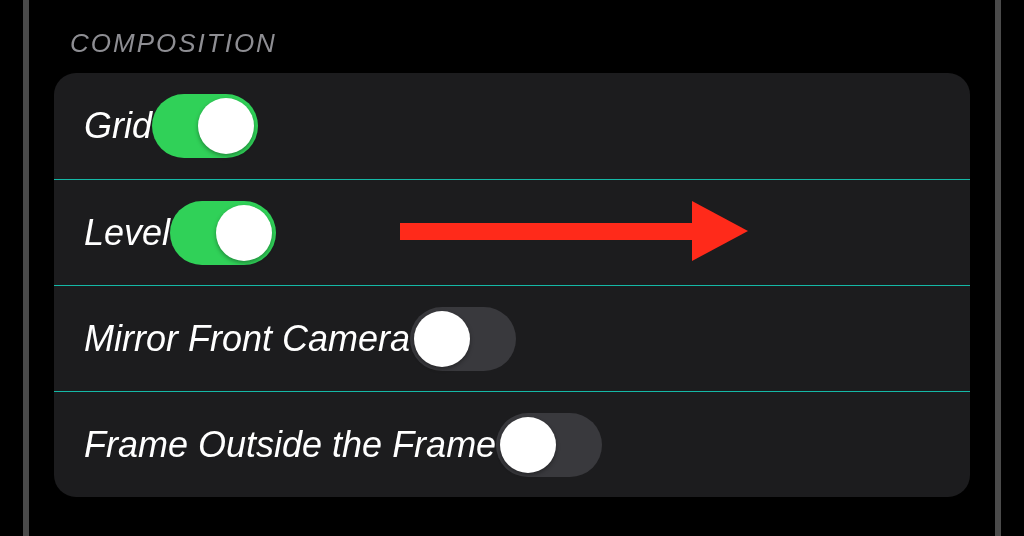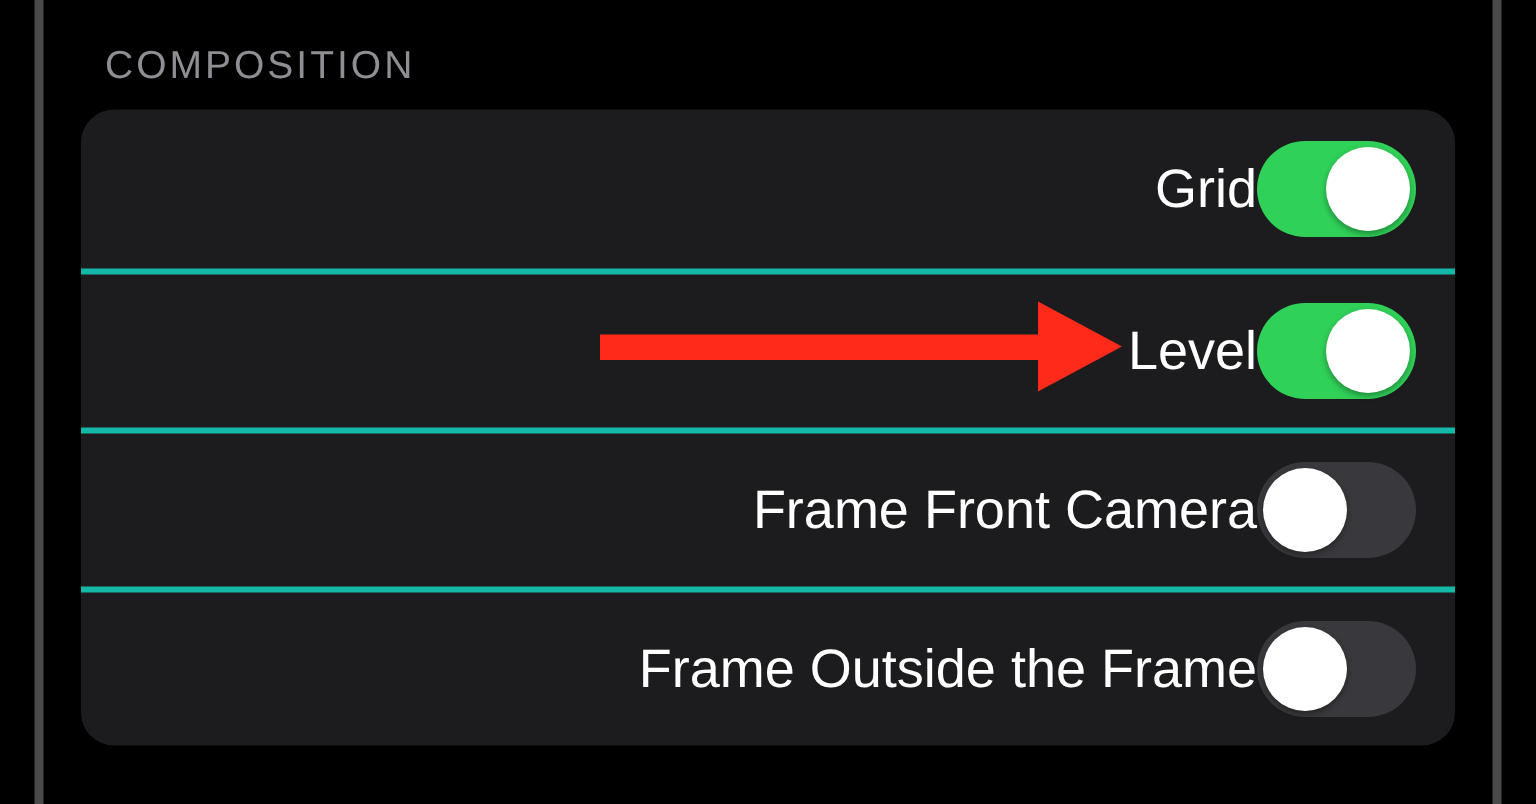--- a/index.html
+++ b/index.html
@@ -9,20 +9,21 @@
     height: 536px;
     background: #000;
     font-family: -apple-system, "Helvetica Neue", Helvetica, Arial, sans-serif;
     overflow: hidden;
   }
   .device-frame {
     position: relative;
     width: 1024px;
     height: 536px;
     box-sizing: border-box;
+    font-style: italic;
   }
   
   .bezel-left, .bezel-right {
     position: absolute;
     top: 0;
     bottom: 0;
     width: 14px;
     background: #000;
     z-index: 5;
   }
@@ -61,27 +62,27 @@
   .settings-group {
     background: #1c1c1e;
     border-radius: 22px;
     margin: 0 20px;
     overflow: hidden;
   }
 
   .setting-row {
     display: flex;
     align-items: center;
-    justify-content: flex-end;
+    justify-content: flex-start;
     height: 106px;
     padding: 0 26px 0 30px;
     box-sizing: border-box;
   }
   .setting-row + .setting-row {
-    border-top: 4px solid #14b8a6;
+    border-top: 1px solid #14b8a6;
   }
   .setting-label {
     color: #fff;
     font-size: 36px;
     font-weight: 400;
   }
 
   
   .toggle {
     position: relative;
@@ -160,21 +161,21 @@
 
       <div class="setting-row">
         <span class="setting-label">Level</span>
         <div class="toggle on">
           <div class="toggle-track"></div>
           <div class="toggle-knob"></div>
         </div>
       </div>
 
       <div class="setting-row">
-        <span class="setting-label">Frame Front Camera</span>
+        <span class="setting-label">Mirror Front Camera</span>
         <div class="toggle off">
           <div class="toggle-track"></div>
           <div class="toggle-knob"></div>
         </div>
       </div>
 
       <div class="setting-row">
         <span class="setting-label">Frame Outside the Frame</span>
         <div class="toggle off">
           <div class="toggle-track"></div>

